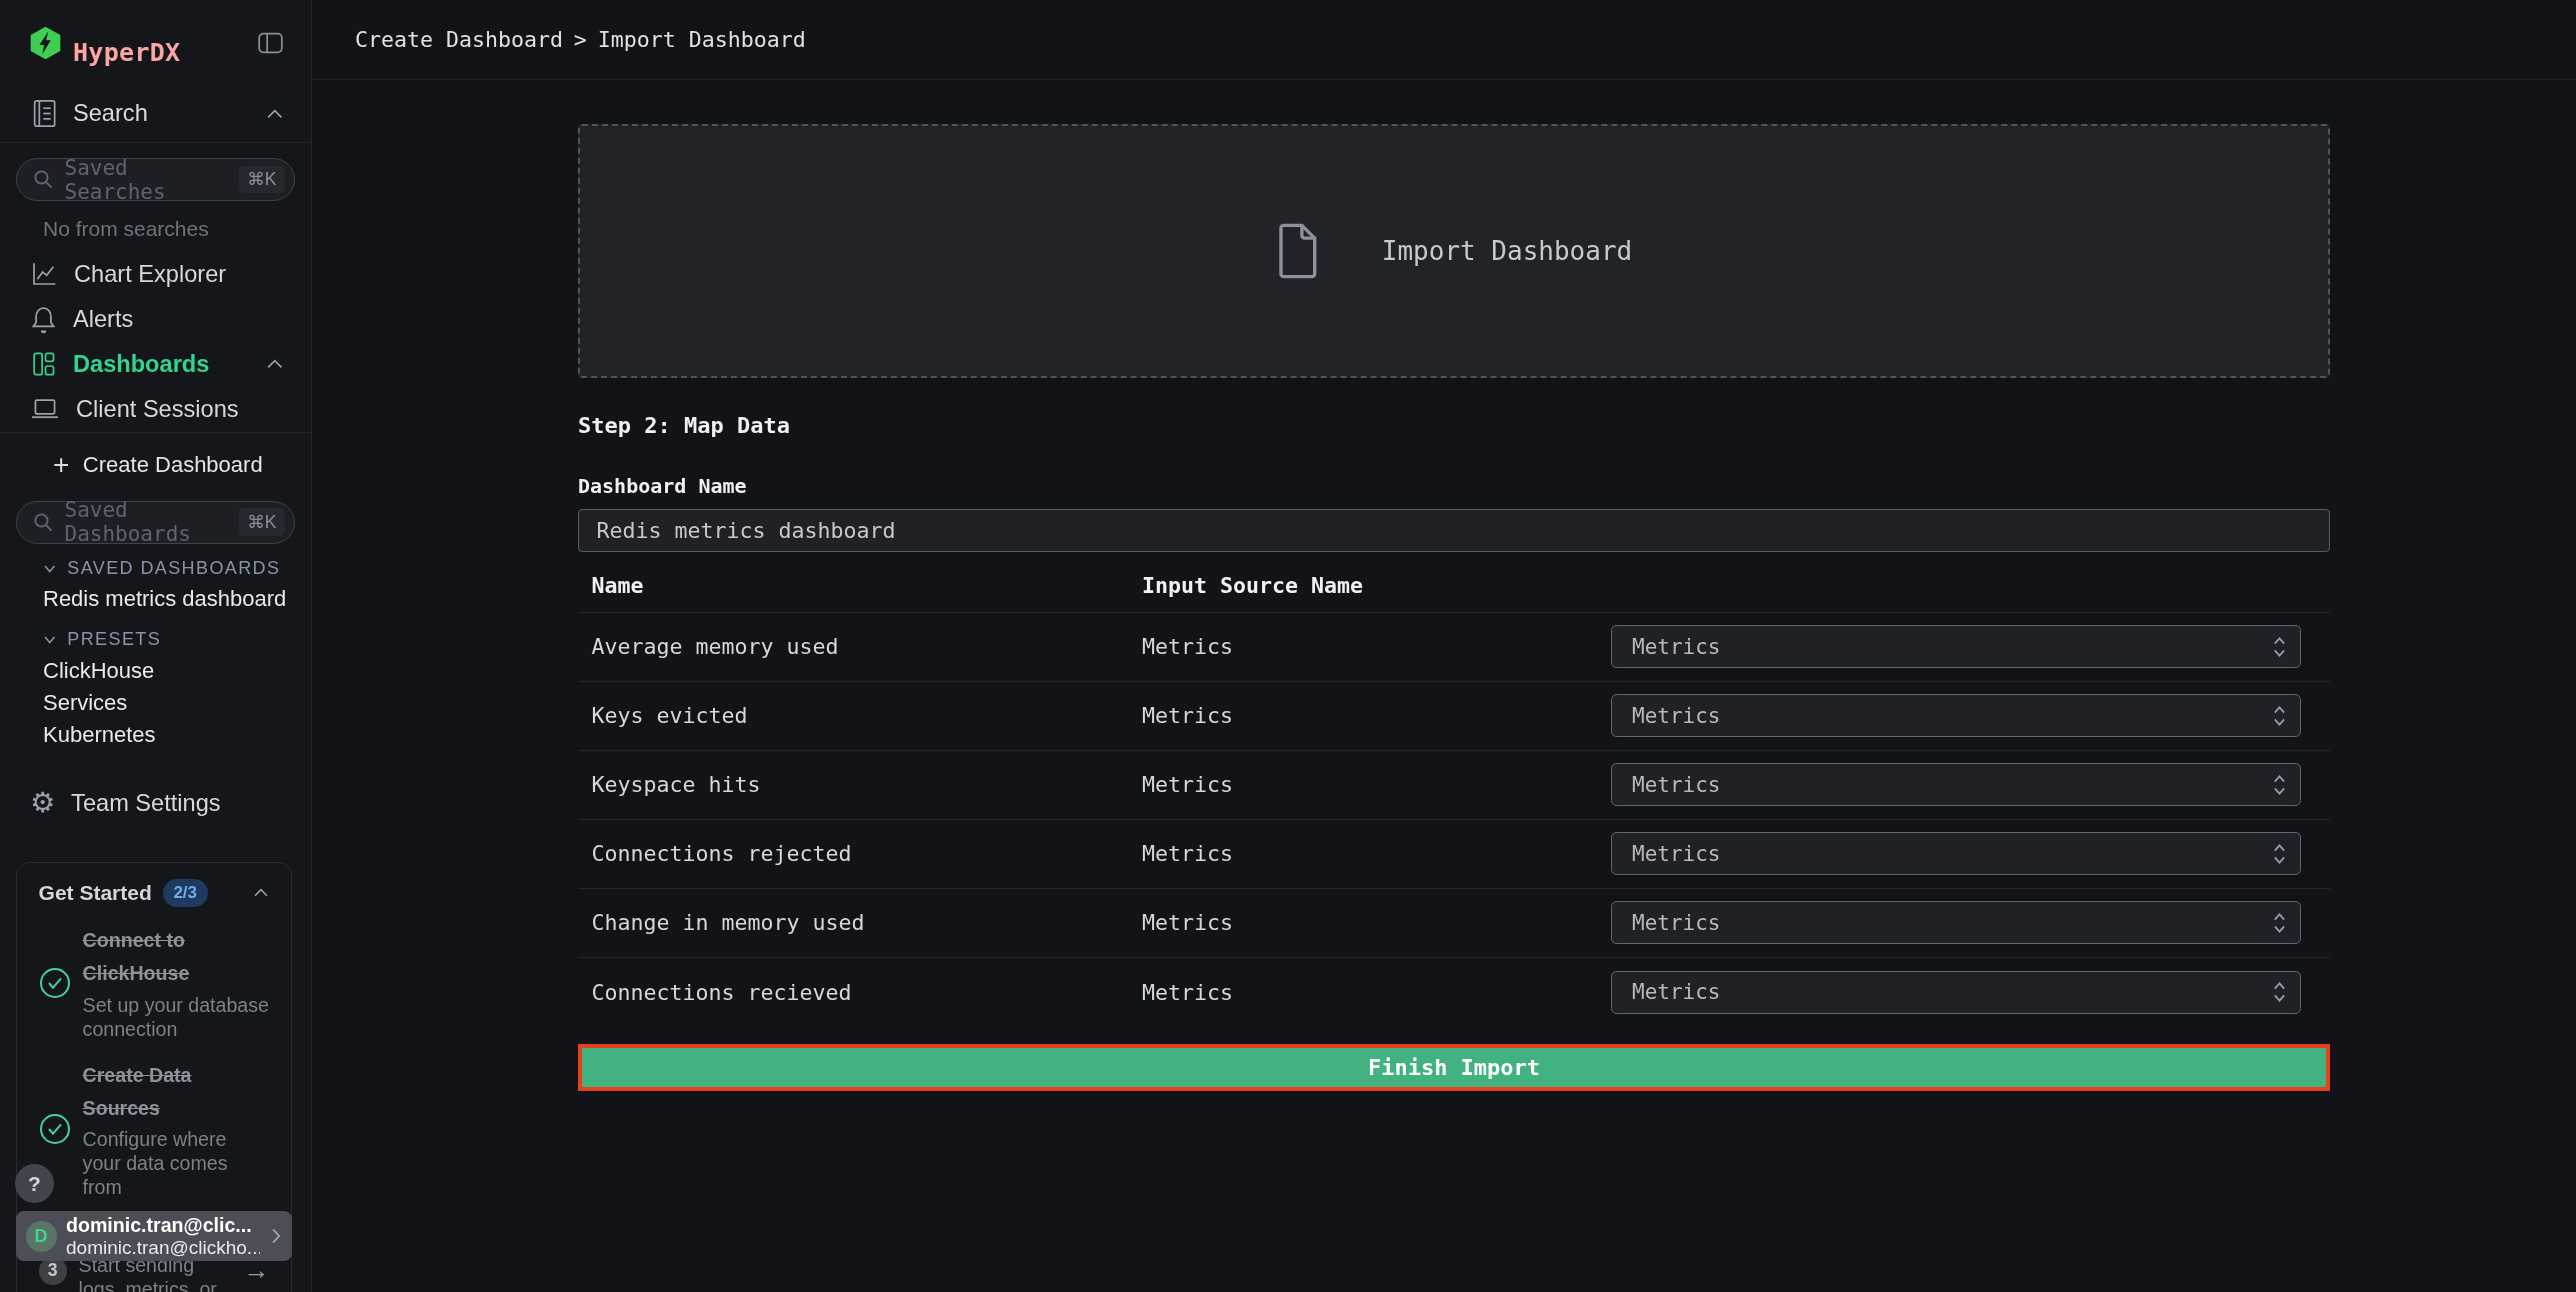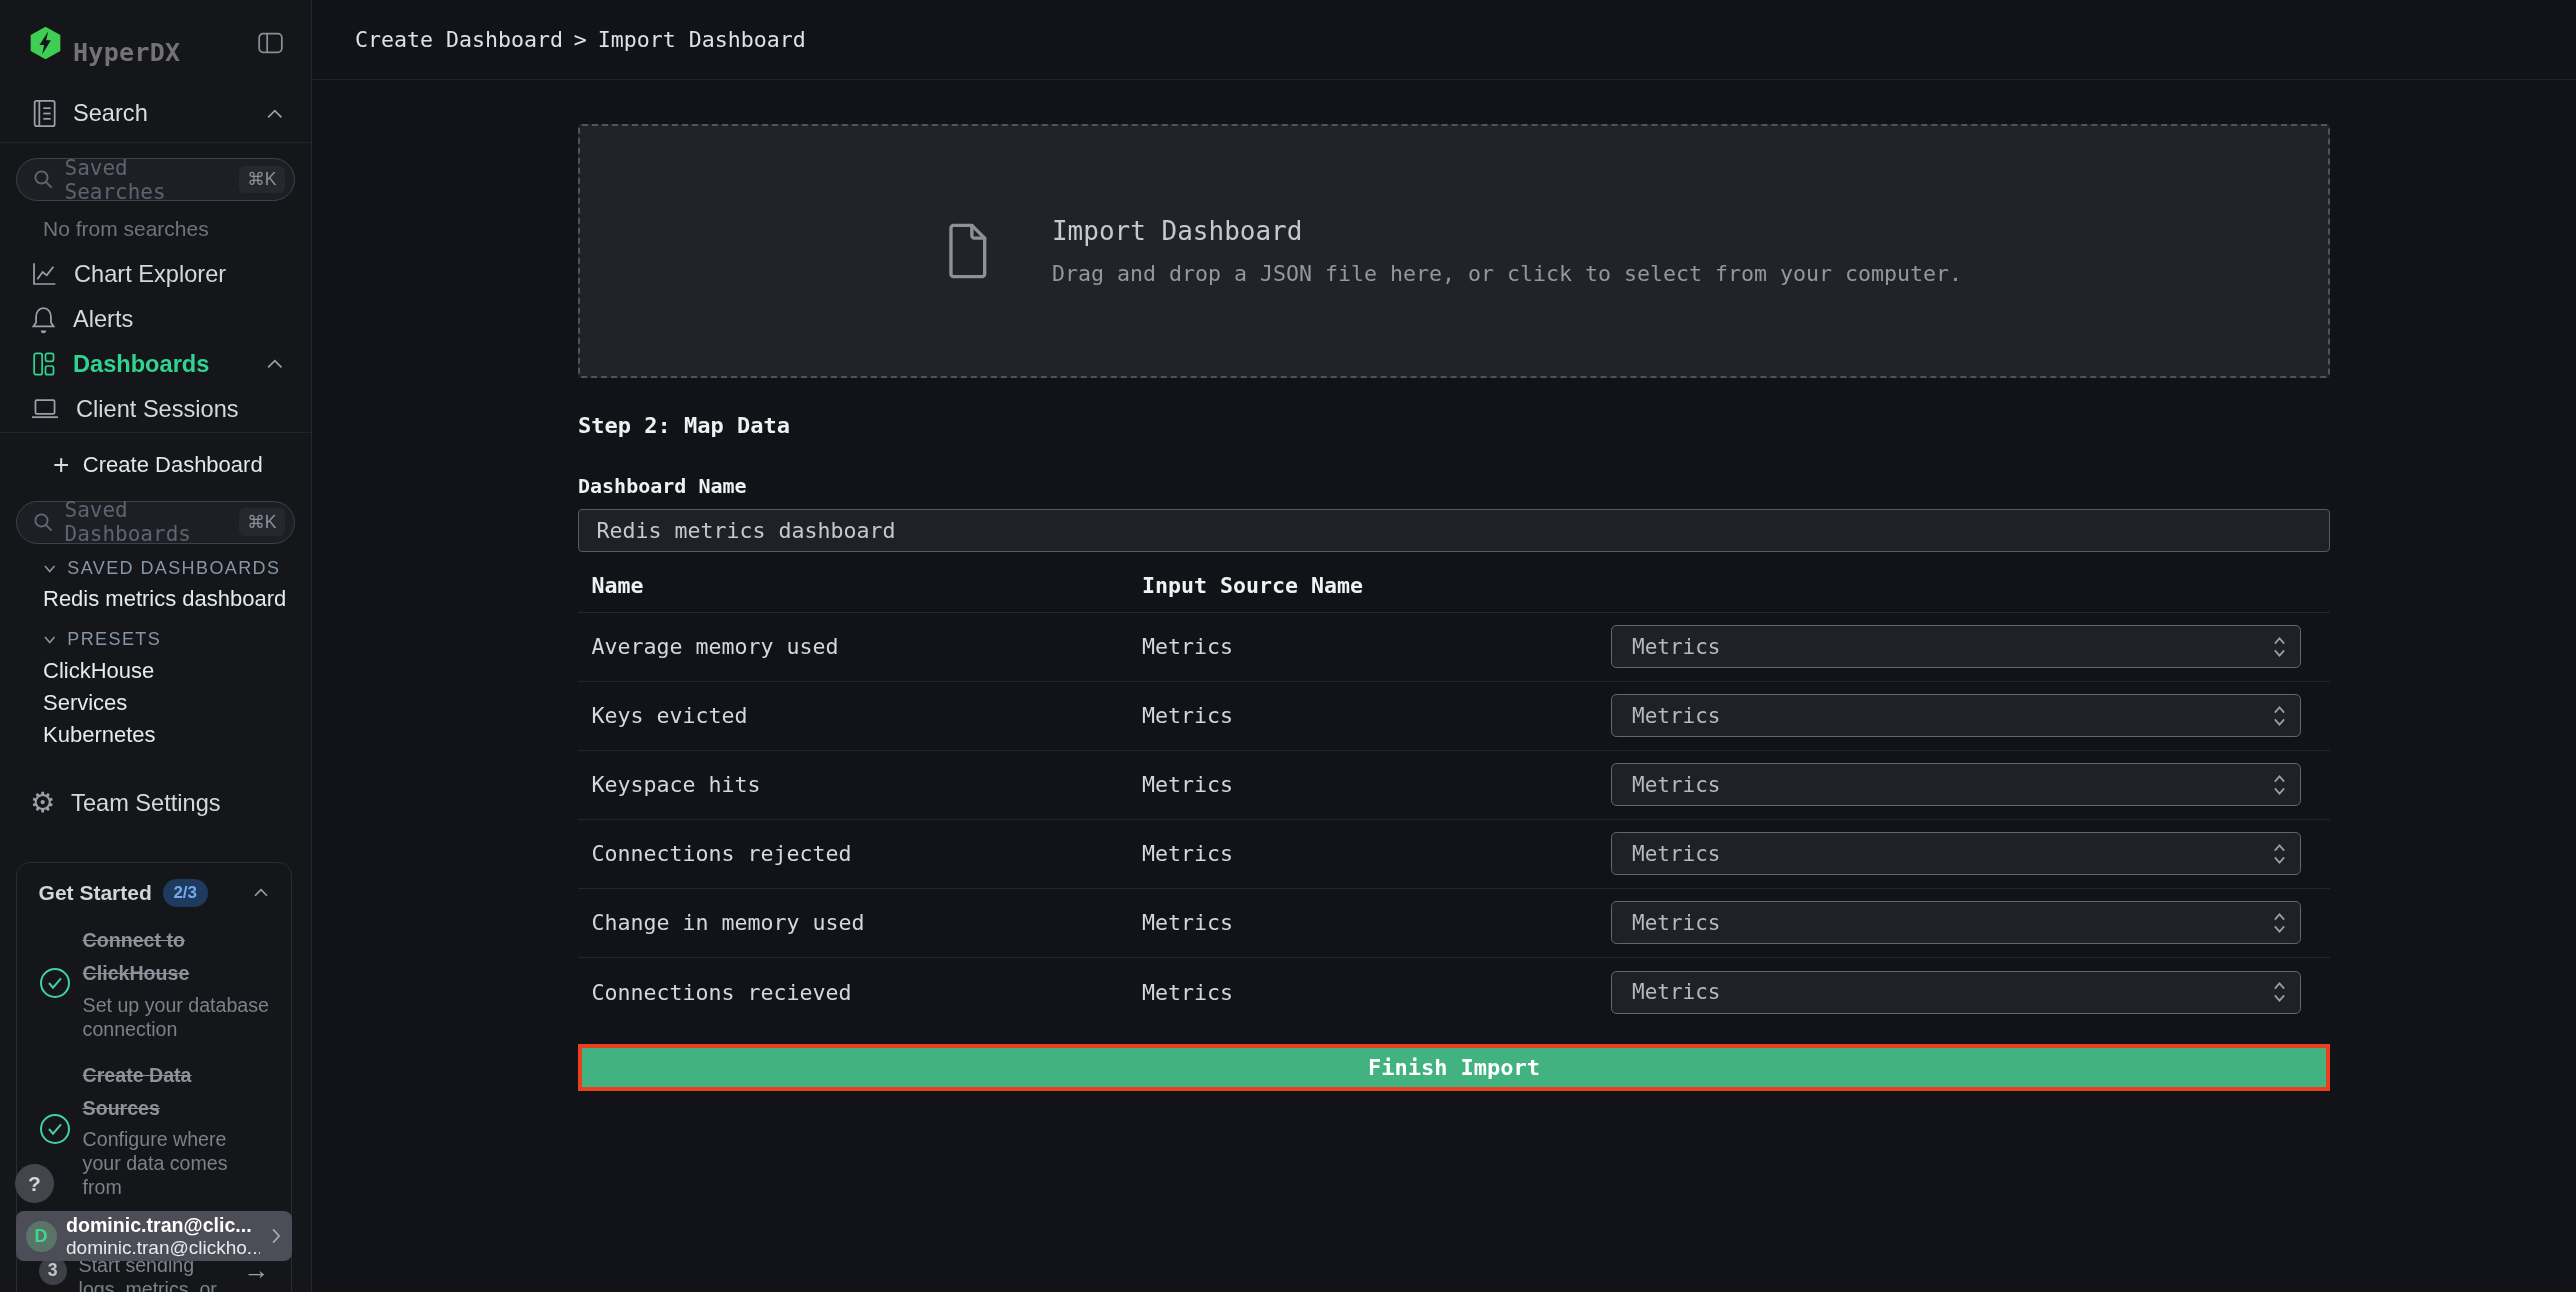--- a/index.html
+++ b/index.html
@@ -6,21 +6,21 @@
   html,body { width:2576px; height:1293px; overflow:hidden; background:#121318;
     font-family:"Liberation Sans","DejaVu Sans",sans-serif; }
   .mono { font-family:"DejaVu Sans Mono","Liberation Mono",monospace; }
 
   
   .sidebar { position:absolute; left:0; top:0; width:312px; height:1293px;
     background:#15161a; border-right:1.4px solid #26282c; z-index:5; }
   .logo-row { height:85px; display:flex; align-items:center; justify-content:space-between;
     padding:0 27px 0 30px; }
   .logo { display:flex; align-items:center; gap:12px; cursor:pointer; }
-  .logo-text { color:#737373; font-size:25px; font-weight:bold; letter-spacing:0.3px;
+  .logo-text { color:#fca5a5; font-size:25px; font-weight:bold; letter-spacing:0.3px;
     font-family:"DejaVu Sans Mono","Liberation Mono",monospace;margin-top:20px; }
   .panel-toggle { display:flex; cursor:pointer; }
 
   .section-header { height:58px; display:flex; align-items:center; gap:15px;
     padding:0 27px 0 30px; border-bottom:1.4px solid #222428; cursor:pointer; }
   .section-header .lbl { color:#d9dbdf; font-size:23.6px; flex:1; }
 
   .search-box { margin:15px 16px 0 16px; height:43px; background:#1d1f24;
     border:1.4px solid #3e424a; border-radius:21.6px; display:flex; align-items:center;
     padding:0 9.5px 0 15px; gap:9.5px; cursor:text; }
@@ -347,21 +347,20 @@
 
     <div class="dropzone">
       <span>
         <svg width="45" height="58" viewBox="0 0 66 86" fill="none" stroke="#8d9199" stroke-width="5" stroke-linejoin="round" stroke-linecap="round">
           <path d="M11 5 h27 l19 19 v53 a4 4 0 0 1 -4 4 h-42 a4 4 0 0 1 -4 -4 v-68 a4 4 0 0 1 4 -4 z"></path>
           <path d="M38 5 v15 a4 4 0 0 0 4 4 h15"></path>
         </svg>
       </span>
       <span>
         <div class="dz-title">Import Dashboard</div>
-        <div class="dz-sub">Drag and drop a JSON file here, or click to select from your computer.</div>
       </span>
     </div>
 
     <div class="step-heading">Step 2: Map Data</div>
 
     <div class="name-label">Dashboard Name</div>
     <div class="name-input">Redis metrics dashboard</div>
 
     <div class="map-table">
       <div class="thead">

